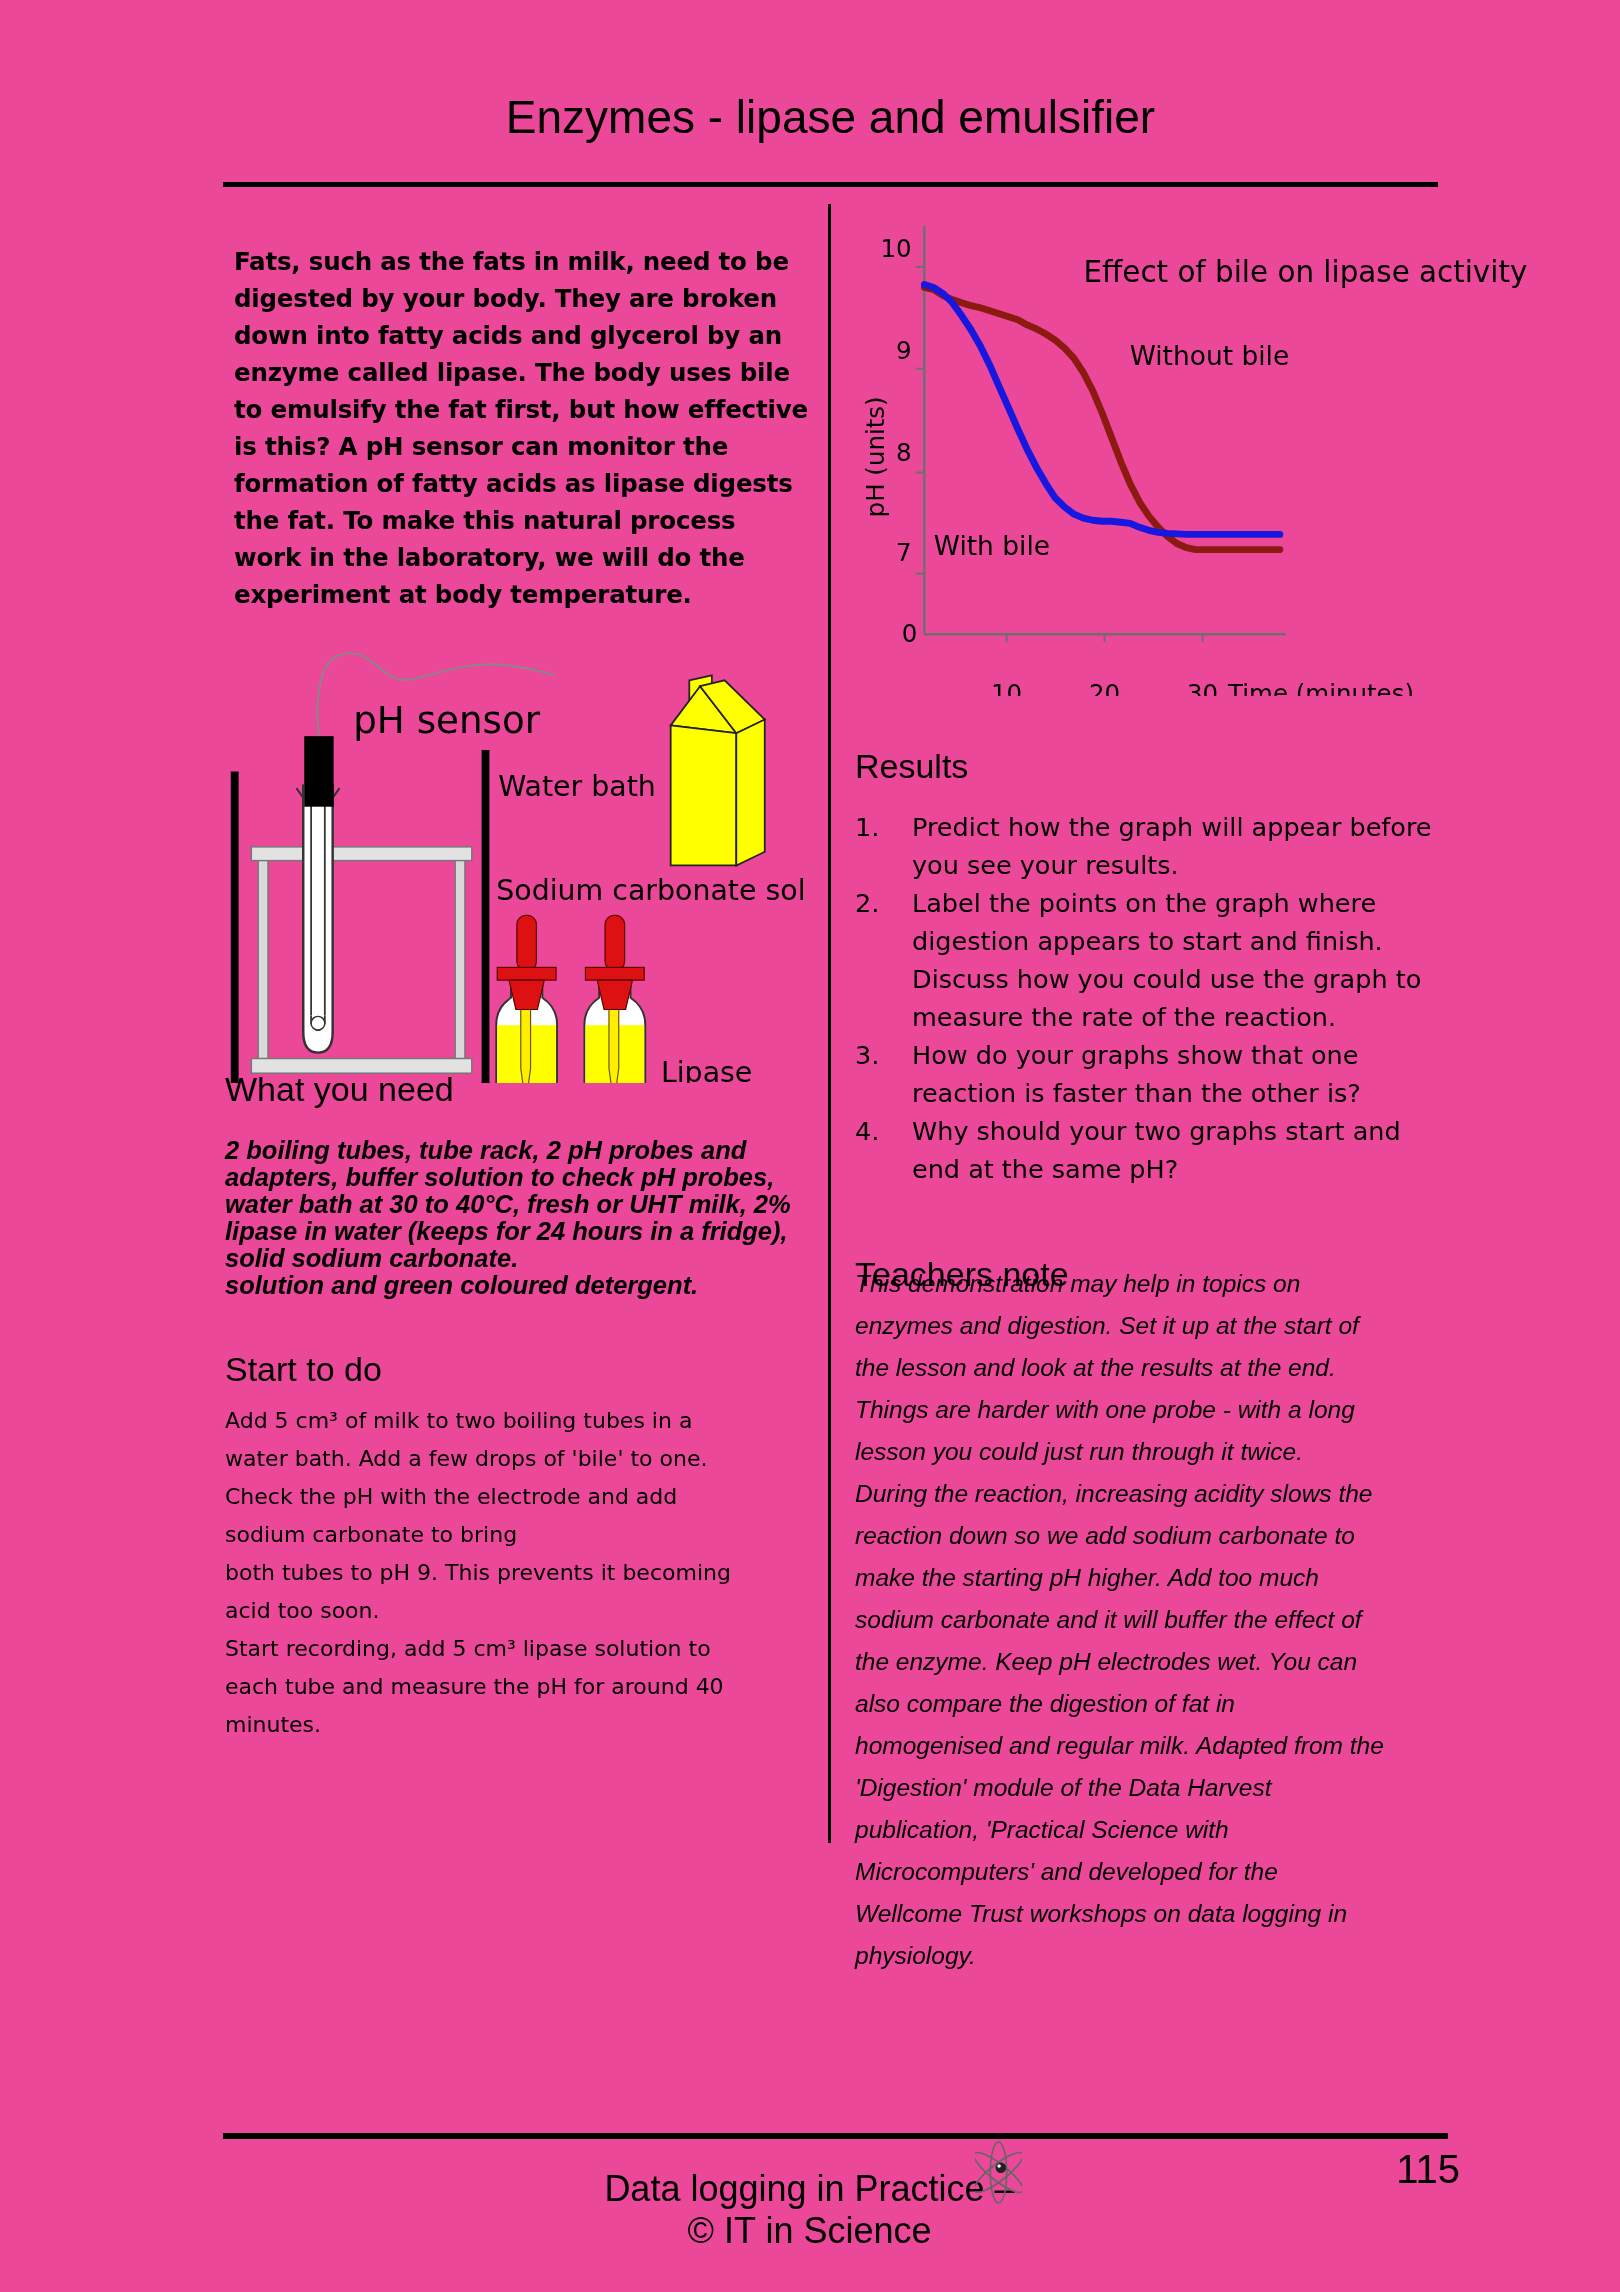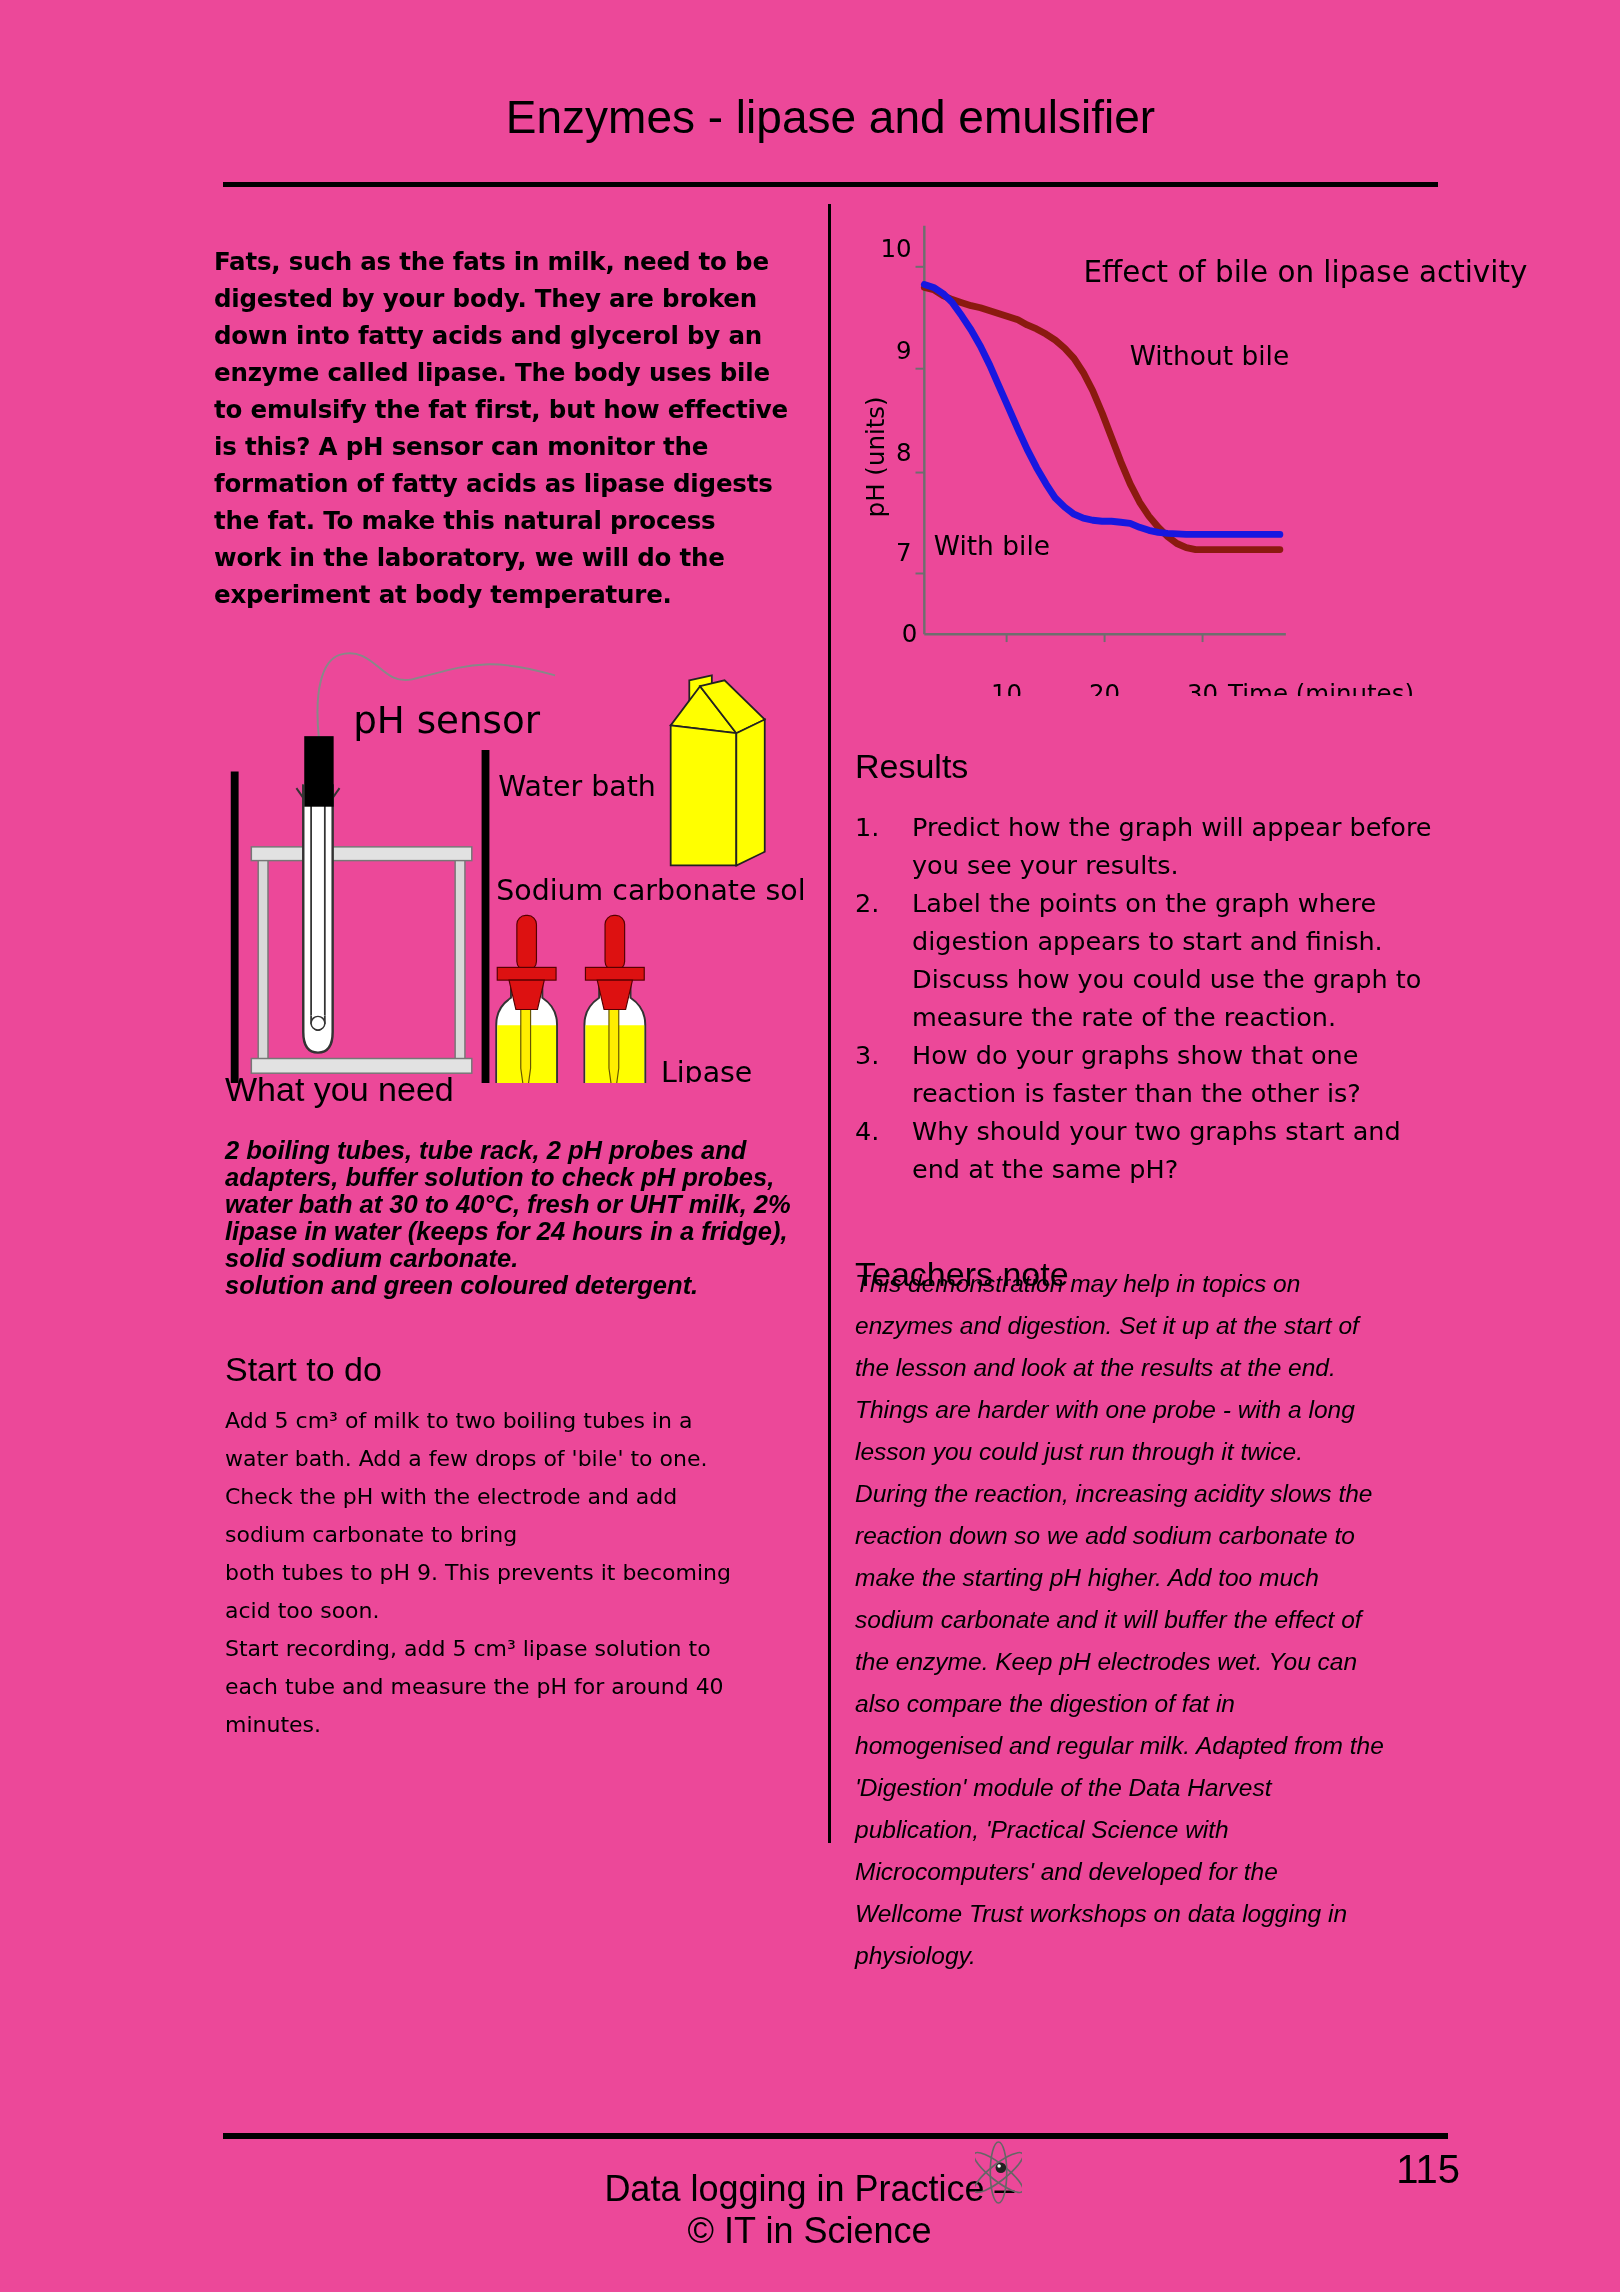--- a/index.html
+++ b/index.html
@@ -5,21 +5,21 @@
   html,body{margin:0;padding:0;background:#e8e8e8;}
   .page{position:relative;width:1620px;height:2293px;background:#ec4899;margin:0 auto;
         font-family:"Liberation Sans",sans-serif;color:#000;overflow:hidden;}
   .abs{position:absolute;}
   .page-title{left:223px;top:90px;width:1215px;text-align:center;
               font-size:46px;letter-spacing:0px;font-weight:400;}
   .title-rule{left:223px;top:182px;width:1215px;height:4.9px;background:#000;}
   .v-divider{left:828px;top:204px;width:2.9px;height:1639px;background:#000;}
   .pre{white-space:pre;}
 
-  .intro{left:214px;top:243px;width:603px;font-family:"DejaVu Sans",sans-serif;
+  .intro{left:234px;top:243px;width:603px;font-family:"DejaVu Sans",sans-serif;
          font-weight:700;font-size:24.5px;line-height:37px;letter-spacing:-0.2px;}
 
   .section-heading{font-size:34px;font-weight:400;font-family:"Liberation Sans",sans-serif;}
   .wyn-heading{left:225px;top:1070px;}
   .wyn-text{left:225px;top:1137px;width:600px;font-family:"Liberation Sans",sans-serif;
             font-weight:700;font-style:italic;font-size:25.5px;line-height:27px;}
   .wtd-heading{left:225px;top:1350px;}
   .wtd-text{left:225px;top:1402px;width:608px;font-family:"DejaVu Sans",sans-serif;
             font-size:22px;line-height:38px;}
 

